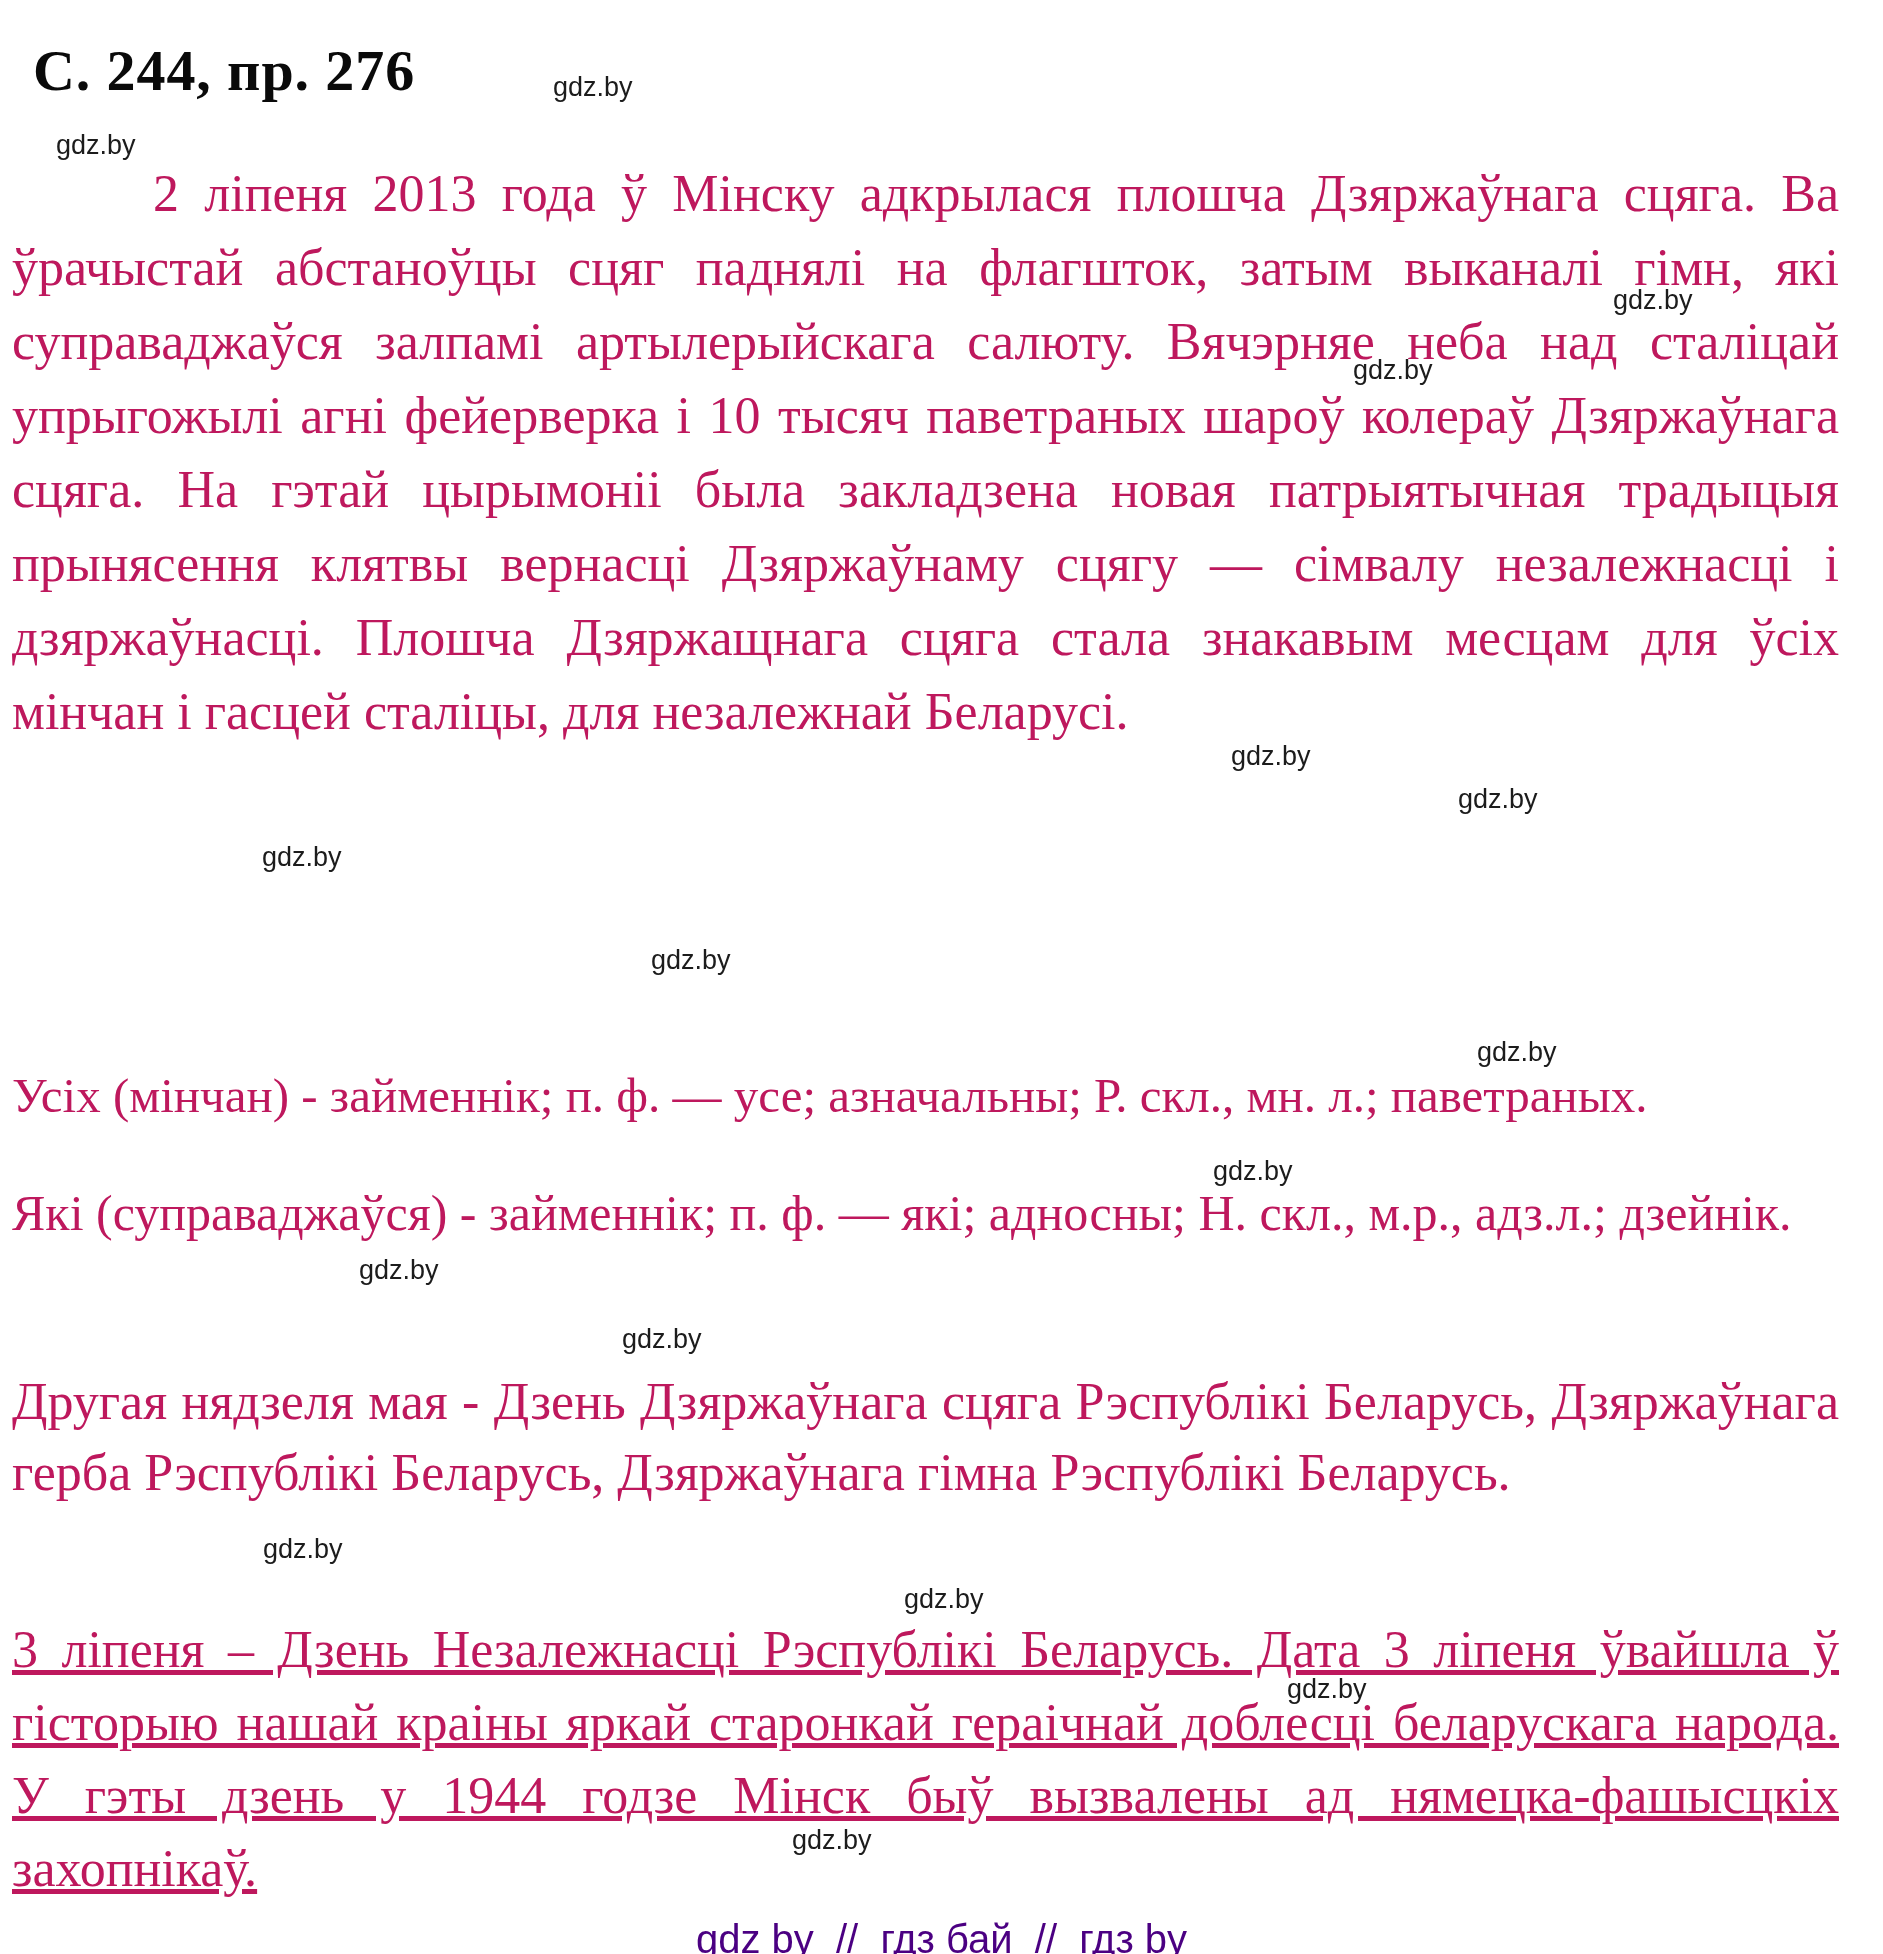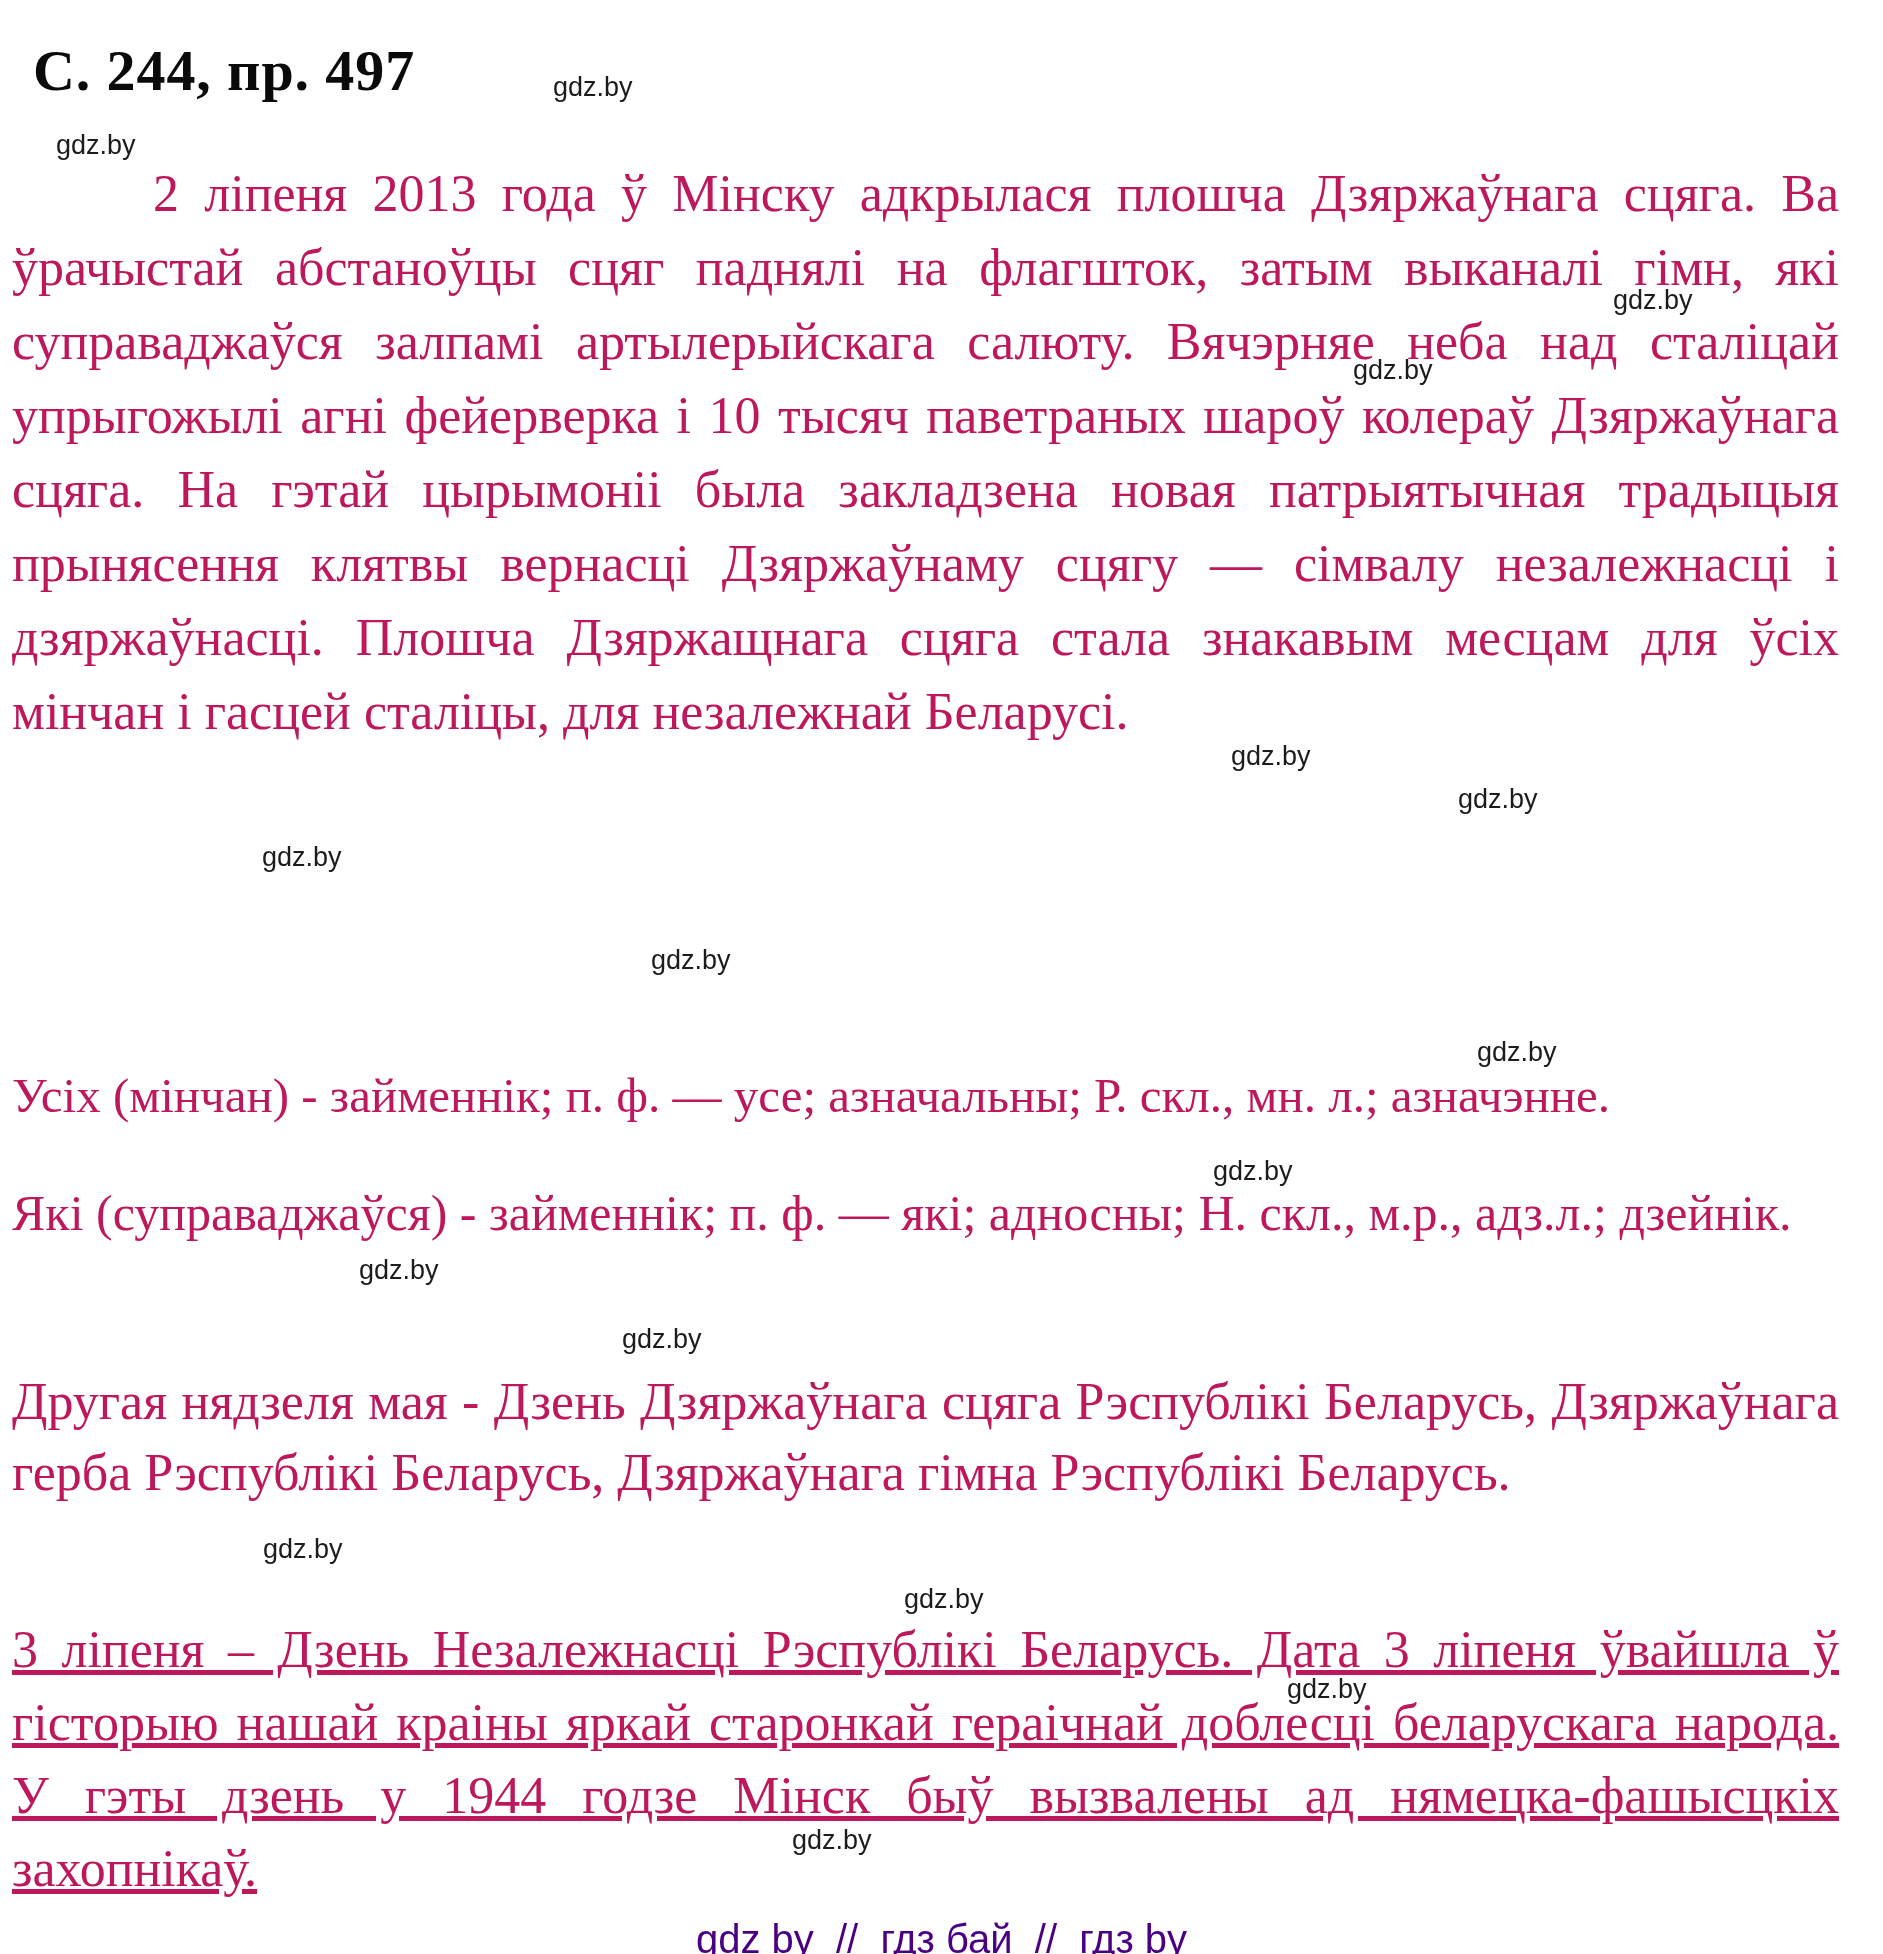--- a/index.html
+++ b/index.html
@@ -62,26 +62,26 @@
     color: #4b0082;
     white-space: pre;
   }
 </style>
 </head>
 <body>
 
 <div class="page">
 
 
-  <div class="doc-title">С. 244, пр. 497</div>
+  <div class="doc-title">С. 244, пр. 276</div>
 
   <div class="para" id="p1">2 ліпеня 2013 года ў Мінску адкрылася плошча Дзяржаўнага сцяга. Ва ўрачыстай абстаноўцы сцяг паднялі на флагшток, затым выканалі гімн, які суправаджаўся залпамі артылерыйскага салюту. Вячэрняе неба над сталіцай упрыгожылі агні фейерверка і 10 тысяч паветраных шароў колераў Дзяржаўнага сцяга. На гэтай цырымоніі была закладзена новая патрыятычная традыцыя прынясення клятвы вернасці Дзяржаўнаму сцягу — сімвалу незалежнасці і дзяржаўнасці. Плошча Дзяржащнага сцяга стала знакавым месцам для ўсіх мінчан і гасцей сталіцы, для незалежнай Беларусі.</div>
 
 
-  <div class="para" id="b3">Усіх (мінчан) - займеннік; п. ф. — усе; азначальны; Р. скл., мн. л.; азначэнне.</div>
+  <div class="para" id="b3">Усіх (мінчан) - займеннік; п. ф. — усе; азначальны; Р. скл., мн. л.; паветраных.</div>
 
   <div class="para" id="b4">Які (суправаджаўся) - займеннік; п. ф. — які; адносны; Н. скл., м.р., адз.л.; дзейнік.</div>
 
   <div class="para" id="b5">Другая нядзеля мая - Дзень Дзяржаўнага сцяга Рэспублікі Беларусь, Дзяржаўнага герба Рэспублікі Беларусь, Дзяржаўнага гімна Рэспублікі Беларусь.</div>
 
   <div class="para" id="b6">3 ліпеня – Дзень Незалежнасці Рэспублікі Беларусь. Дата 3 ліпеня ўвайшла ў гісторыю нашай краіны яркай старонкай гераічнай доблесці беларускага народа. У гэты дзень у 1944 годзе Мінск быў вызвалены ад нямецка-фашысцкіх захопнікаў.</div>
 
   <span class="wm" style="left:553px;  top:71px;">gdz.by</span>
   <span class="wm" style="left:56px;   top:129px;">gdz.by</span>
   <span class="wm" style="left:1613px; top:284px;">gdz.by</span>

